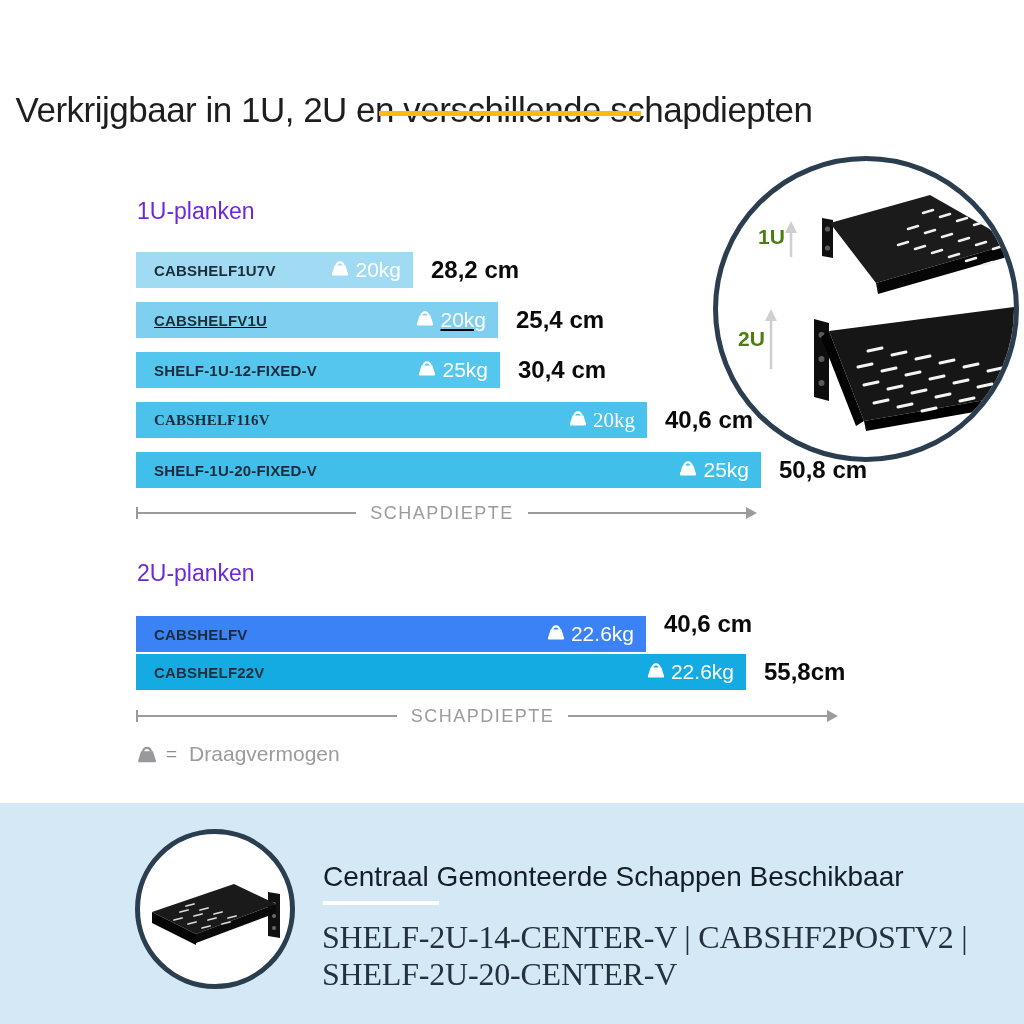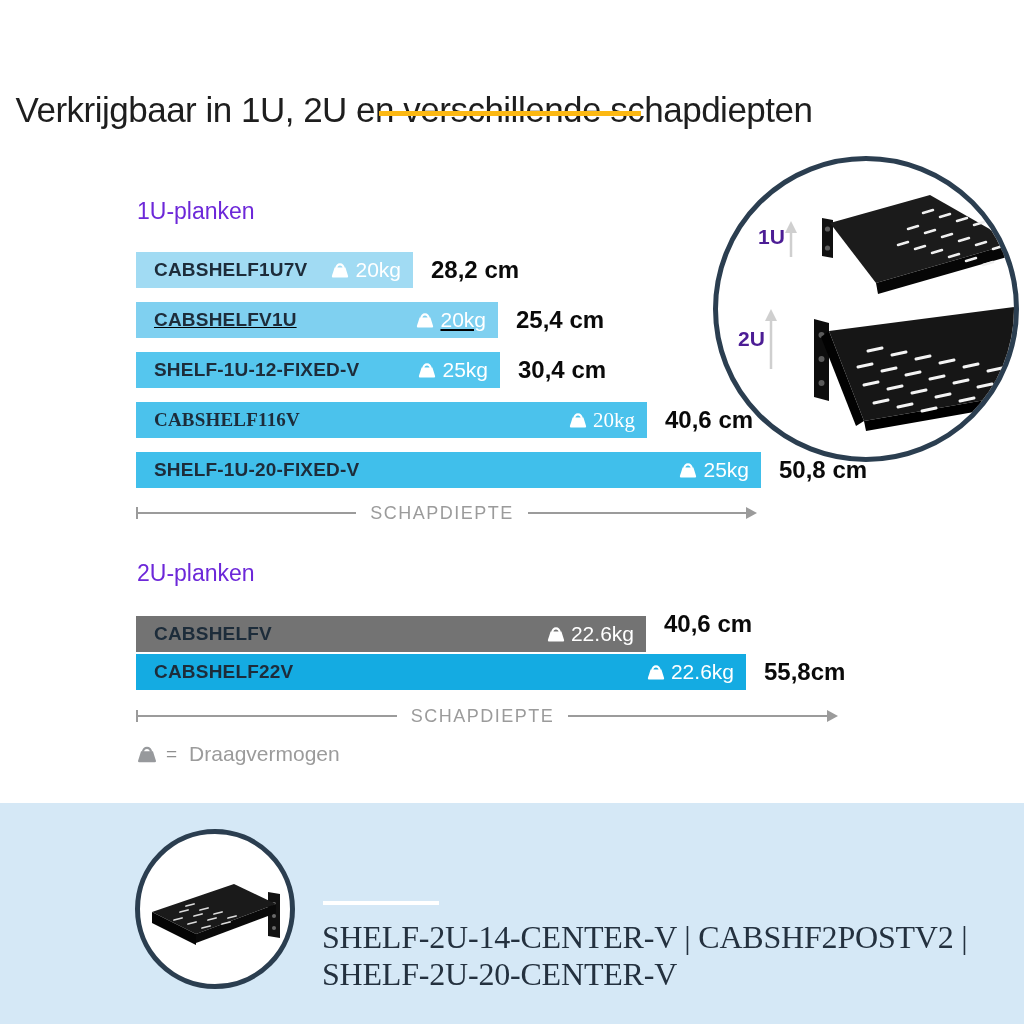--- a/index.html
+++ b/index.html
@@ -13,40 +13,40 @@
     background:#FCB813;}
 
   .section-label{position:absolute;left:137px;font-size:23px;color:#6d28d9;}
 
   .bars{position:absolute;left:136px;}
   .bar-row{display:flex;align-items:center;height:36px;}
   .bars.g0 .bar-row{margin-bottom:14px;}
   .bars.g1 .bar-row{margin-bottom:12px;}
   .bar{height:36px;display:flex;align-items:center;justify-content:space-between;
     padding:0 12px 0 18px;box-sizing:border-box;flex:0 0 auto;}
-  .bar-model{font-size:19px;font-weight:700;color:#1d2c3a;letter-spacing:0.2px;white-space:nowrap;}
-  .bar-cap{display:flex;align-items:center;gap:5px;color:#ffffff;font-size:21px;white-space:nowrap;}
+  .bar-model{font-size:15px;font-weight:700;color:#1d2c3a;letter-spacing:0.2px;white-space:nowrap;}
+  .bar-cap{display:flex;gap:5px;color:#ffffff;font-size:21px;white-space:nowrap;}
   .bar-value{margin-left:18px;font-size:24px;font-weight:700;color:#0a0a0a;white-space:nowrap;}
 
   .axis{position:absolute;display:flex;align-items:center;height:18px;}
   .axis-tick{width:2px;height:12px;background:#9b9b9b;flex:0 0 auto;}
   .axis-line{flex:1;height:2px;background:#9b9b9b;}
   .axis-label{color:#9b9b9b;font-size:18px;letter-spacing:1.5px;padding:0 14px;white-space:nowrap;}
   .axis-arrow{width:0;height:0;border-left:11px solid #9b9b9b;
     border-top:6px solid transparent;border-bottom:6px solid transparent;flex:0 0 auto;}
 
   .legend{position:absolute;left:136px;top:742px;display:flex;align-items:center;
     gap:8px;color:#9b9b9b;font-size:21px;}
   .legend .eq{font-size:19px;color:#8f8f8f;margin-right:4px;}
 
   .circle{position:absolute;border-radius:50%;background:#ffffff;
     border:5px solid #2B3E50;overflow:hidden;box-sizing:content-box;}
   .circle-top{left:713px;top:156px;width:296px;height:296px;}
   .circle-footer{left:135px;top:829px;width:150px;height:150px;}
-  .u-label{position:absolute;font-size:21px;font-weight:700;color:#4c1d95;}
+  .u-label{position:absolute;font-size:21px;font-weight:700;color:#4d7c0f;}
   .u-arrow{position:absolute;}
 
   .footer-band{position:absolute;left:0;top:803px;width:1024px;height:221px;background:#D5E8F6;}
   .footer-heading{position:absolute;left:323px;top:861px;font-size:28px;color:#141e28;}
   .footer-underline{position:absolute;left:323px;top:901px;width:116px;height:4px;background:#ffffff;}
   .footer-codes{position:absolute;left:322px;top:919px;font-size:32px;color:#24313f;letter-spacing:-0.2px;font-family:Liberation Serif, serif;}
 </style>
 </head>
 <body>
 
@@ -200,21 +200,21 @@
     <span class="axis-tick"></span>
     <span class="axis-line"></span>
     <span class="axis-label">SCHAPDIEPTE</span>
     <span class="axis-line"></span>
     <span class="axis-arrow"></span>
   </div>
 
   <div class="section-label" style="top:560px;">2U-planken</div>
   <div class="bars g1" style="top:606px;" id="group-1">
       <div class="bar-row">
-        <div class="bar" style="width: 510px; background: #737373; margin-top: 20px;">
+        <div class="bar" style="width: 510px; background: #3b82f6; margin-top: 20px;">
           <span class="bar-model">CABSHELFV</span>
           <span class="bar-cap">
             <svg width="20" height="20" viewBox="0 0 20 20">
               <path d="M6.4 8 A3.6 3.6 0 0 1 13.6 8" fill="none" stroke="#fff" stroke-width="2.1"></path>
               <path d="M4.6 7.6 L15.4 7.6 L18.1 16.1 Q18.5 17.6 16.9 17.6 L3.1 17.6 Q1.5 17.6 1.9 16.1 Z" fill="#fff"></path>
             </svg>
             <span>22.6kg</span>
           </span>
         </div>
         <span class="bar-value">40,6 cm</span>
@@ -269,16 +269,17 @@
         <line x1="34" y1="86" x2="42" y2="84"></line>
           <line x1="48" y1="90" x2="56" y2="88"></line>
         <line x1="62" y1="94" x2="70" y2="92"></line>
         <line x1="46" y1="72" x2="54" y2="70"></line>
           <line x1="60" y1="76" x2="68" y2="74"></line>
         <line x1="74" y1="80" x2="82" y2="78"></line>
           <line x1="88" y1="84" x2="96" y2="82"></line>
       </g>
     </svg>
   </div>
+  <div class="footer-heading">Centraal Gemonteerde Schappen Beschikbaar</div>
   <div class="footer-underline"></div>
   <div class="footer-codes">SHELF-2U-14-CENTER-V | CABSHF2POSTV2 | SHELF-2U-20-CENTER-V</div>
 
 </div>
 
 </body></html>

